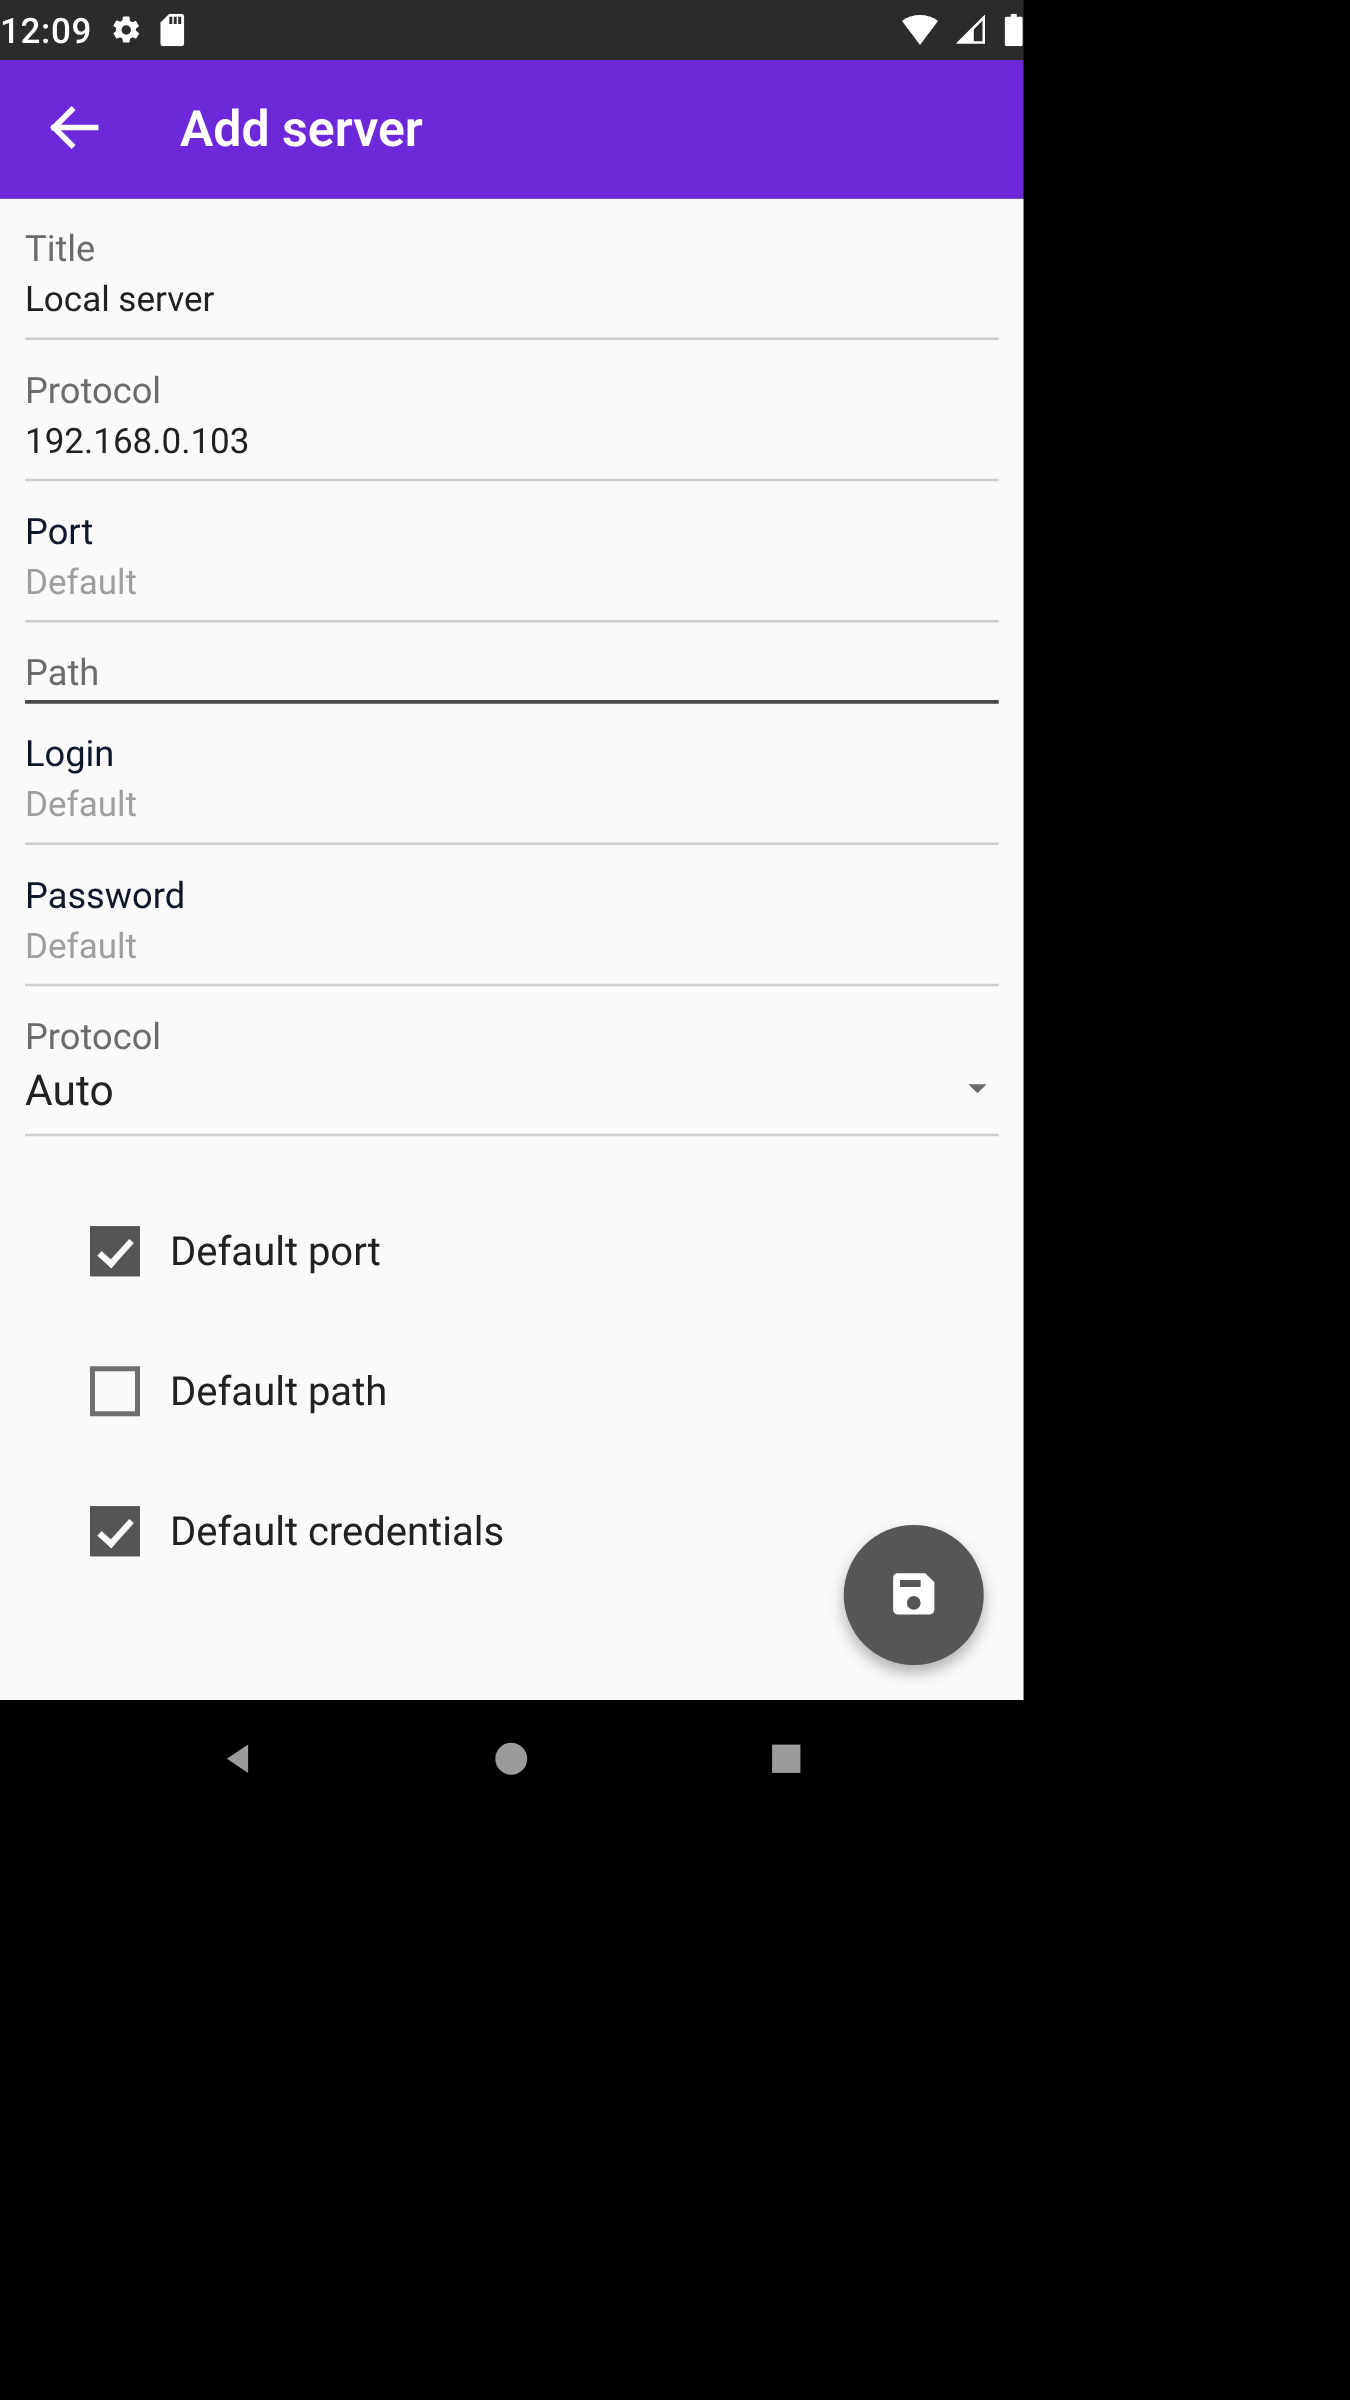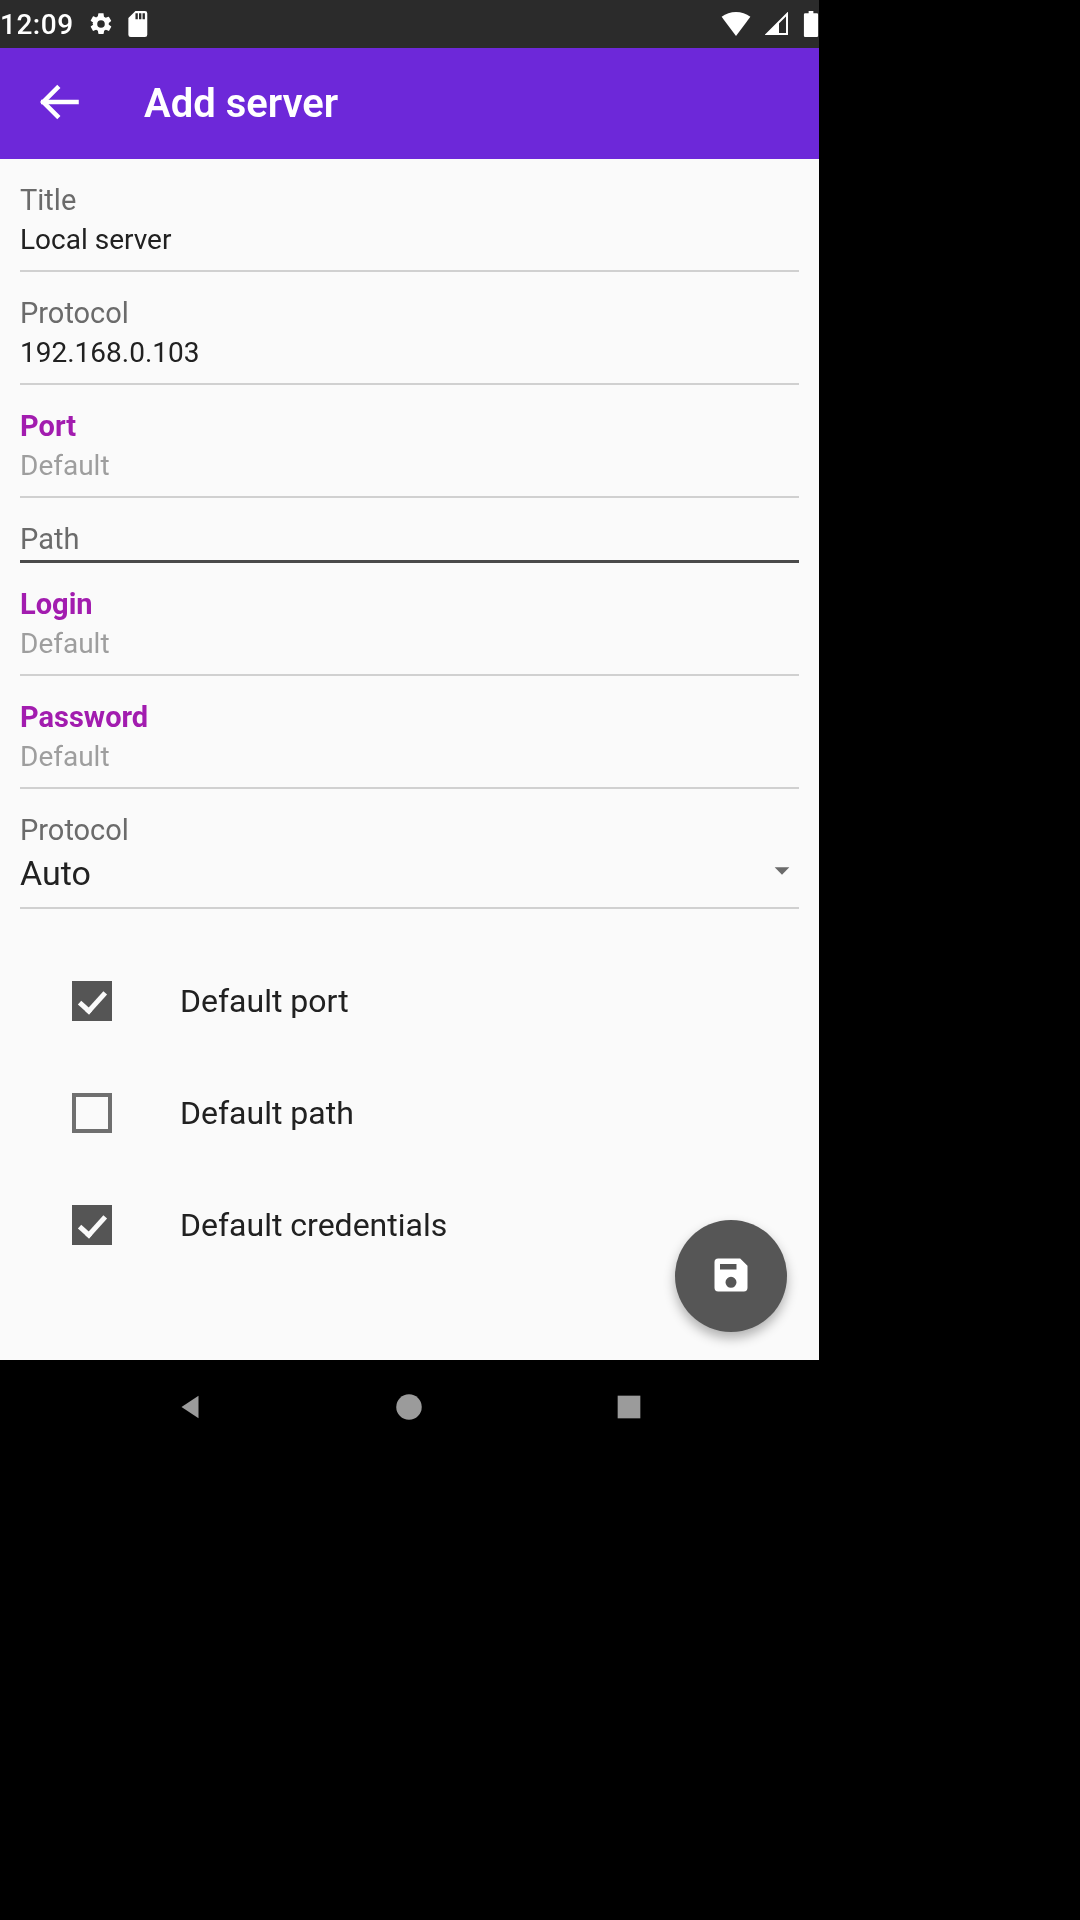--- a/index.html
+++ b/index.html
@@ -22,37 +22,37 @@
   }
   .back-btn { width: 58px; height: 58px; display:flex; align-items:center; justify-content:center; background:none; border:none; cursor:pointer; margin-right: 56px; }
   .back-btn svg { width: 42px; height: 42px; }
   .app-title { font-size: 40px; font-weight: 600; }
 
   
   .content { background: #fafafa; height: calc(1360px - 48px - 111px); padding: 0 20px; position: relative; }
 
   .field { padding-top: 24px; border-bottom: 2px solid #d0d0d0; }
   .field.focused { border-bottom: 3px solid #4a4a4a; }
-  .field.disabled .field-label { color: #a21caf; font-weight: bold; }
+  .field.disabled .field-label { color: #0f172a; }
   .field-label { font-size: 29px; color: #6b6b6b; margin-bottom: 4px; padding-left: 0; }
   .field-input {
     width: 100%; border: none; background: transparent; outline: none;
     font-size: 28px; color: #212121; padding: 2px 0 14px 0;
     font-family: inherit;
   }
   .field-input::placeholder { color: #9e9e9e; }
   .field-input:disabled { color: #9e9e9e; }
 
   .select-row { display:flex; align-items:center; justify-content:space-between; padding: 2px 6px 14px 0;}
   .select-value { font-size: 34px; color: #212121; }
   .select-caret svg { width: 22px; height: 22px; }
 
   .check-list { padding-top: 36px; padding-left: 52px; }
   .check-row {
-    display:flex; align-items:center; gap: 68px;
+    display:flex; align-items:center; gap: 24px;
     height: 112px;
   }
   .checkbox {
     width: 40px; height: 40px; border: 4px solid #6f6f6f; position: relative; cursor:pointer;
   }
   .checkbox.checked { background: #555555; border-color:#555555; }
   .checkbox.checked::after {
     content:""; position:absolute; left:9px; top:1px; width:10px; height:22px;
     border: solid #fafafa; border-width: 0 5px 5px 0; transform: rotate(42deg);
   }

